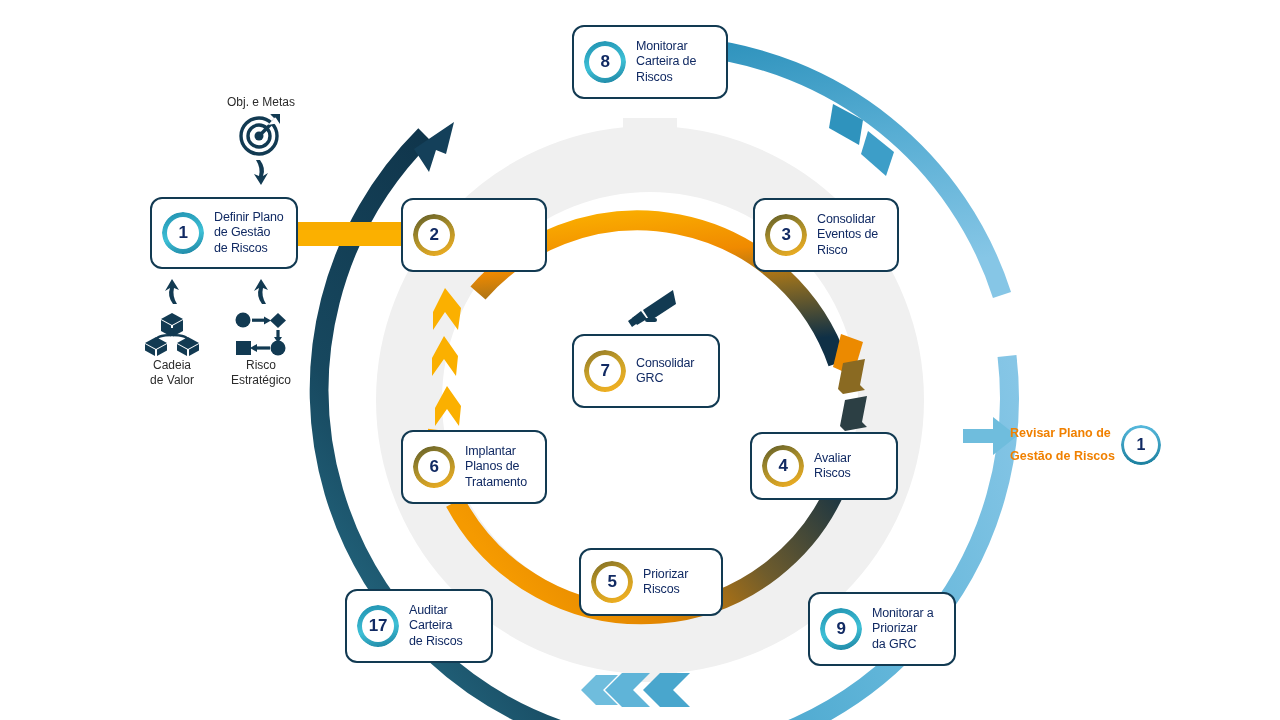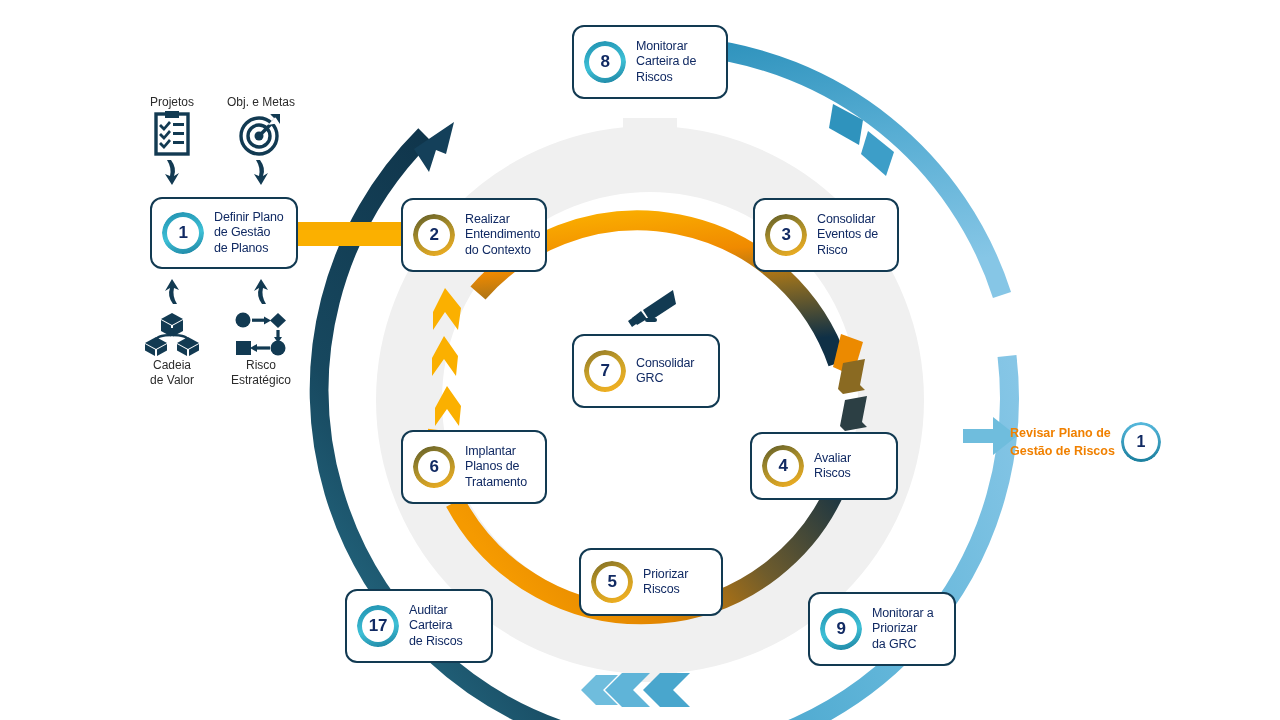--- a/index.html
+++ b/index.html
@@ -69,21 +69,21 @@
     white-space:pre-line;
   }
   .icon-art{height:48px;display:flex;align-items:center;justify-content:center;}
 
   
   .revise-wrap{
     position:absolute;z-index:45;
     display:flex;align-items:center;
   }
   .revise-text{
-    font-size:12.5px;line-height:18px;font-weight:bold;
+    font-size:12.5px;line-height:23px;font-weight:bold;
     color:#F08000;white-space:pre-line;
     margin-right:6px;
   }
   .revise-circle{
     width:40px;height:40px;border-radius:50%;
     display:flex;align-items:center;justify-content:center;
     position:relative;
   }
   .revise-circle span{position:relative;z-index:2;font-size:16px;font-weight:bold;color:#112a63;}
   .revise-circle::before{
@@ -205,40 +205,20 @@
       <path d="M 433 312 l 12 -24 l 16 20 l -3 22 l -13 -18 l -12 18 z" fill="#FBB000"></path>
       <path d="M 438 281 A 212 212 0 0 1 470 258" fill="none" stroke="#FBB000" stroke-width="20" opacity="0"></path>
     </g>
 
     <g>
       <rect x="296" y="222" width="112" height="24" fill="#FBB000"></rect>
       <rect x="296" y="222" width="112" height="8" fill="#F5A800" opacity="0.55"></rect>
     </g>
   </svg>
 
-  <div class="icon-block" style="left:127px;top:95px;">
-    <div class="icon-caption">Projetos</div>
-    <div class="icon-art">
-      <svg width="42" height="46" viewBox="0 0 42 46">
-        <rect x="5" y="3" width="32" height="40" fill="none" stroke="#123a52" stroke-width="3.4"></rect>
-        <rect x="14" y="0" width="14" height="7" fill="#123a52"></rect>
-        <g fill="#123a52">
-          <path d="M10 13 l3 3 l5 -6 l2 2 l-7 8 l-5 -5 z"></path>
-          <rect x="22" y="12" width="11" height="3"></rect>
-          <path d="M10 22 l3 3 l5 -6 l2 2 l-7 8 l-5 -5 z"></path>
-          <rect x="22" y="21" width="11" height="3"></rect>
-          <path d="M10 31 l3 3 l5 -6 l2 2 l-7 8 l-5 -5 z"></path>
-          <rect x="22" y="30" width="11" height="3"></rect>
-        </g>
-      </svg>
-    </div>
-    <svg width="90" height="28">
-      <path d="M44 2 q6 8 3 16 l5 -3 l-7 12 l-7 -11 l5 2 q2 -8 -3 -16 z" fill="#123a52"></path>
-    </svg>
-  </div>
 
   <div class="icon-block" style="left:127px;top:278px;">
     <svg width="90" height="28">
       <path d="M46 26 q-6 -8 -3 -16 l-5 3 l7 -12 l7 11 l-5 -2 q-2 8 3 16 z" fill="#123a52"></path>
     </svg>
     <div class="icon-art">
       <svg width="54" height="44" viewBox="0 0 54 44">
         <g fill="#123a52">
           <path d="M27 1 l11 6 l-11 6 l-11 -6 z"></path>
           <path d="M16 8 l10 5.5 v11 l-10 -5.5 z"></path>
@@ -310,30 +290,27 @@
       <rect x="19" y="30" width="12" height="4" rx="2" fill="#123a52"></rect>
     </svg>
   </div>
 
   <div class="step-box" style="left:150px;top:197px;width:148px;height:72px;">
     <div class="step-circle" style="--ringgrad:linear-gradient(165deg,#1f8fae,#3ec0d6 55%,#1b7f9e);">
       <span>1</span>
     </div>
     <div class="step-label">Definir Plano
 de Gestão
-de Planos</div>
+de Riscos</div>
   </div>
 
   <div class="step-box" style="left:401px;top:198px;width:146px;height:74px;">
     <div class="step-circle" style="--ringgrad:linear-gradient(155deg,#5c5a28,#a88d2a 45%,#FBB421);">
       <span>2</span>
     </div>
-    <div class="step-label">Realizar
-Entendimento
-do Contexto</div>
   </div>
 
   <div class="step-box" style="left:753px;top:198px;width:146px;height:74px;">
     <div class="step-circle" style="--ringgrad:linear-gradient(155deg,#5c5a28,#a88d2a 45%,#FBB421);">
       <span>3</span>
     </div>
     <div class="step-label">Consolidar
 Eventos de
 Risco</div>
   </div>

